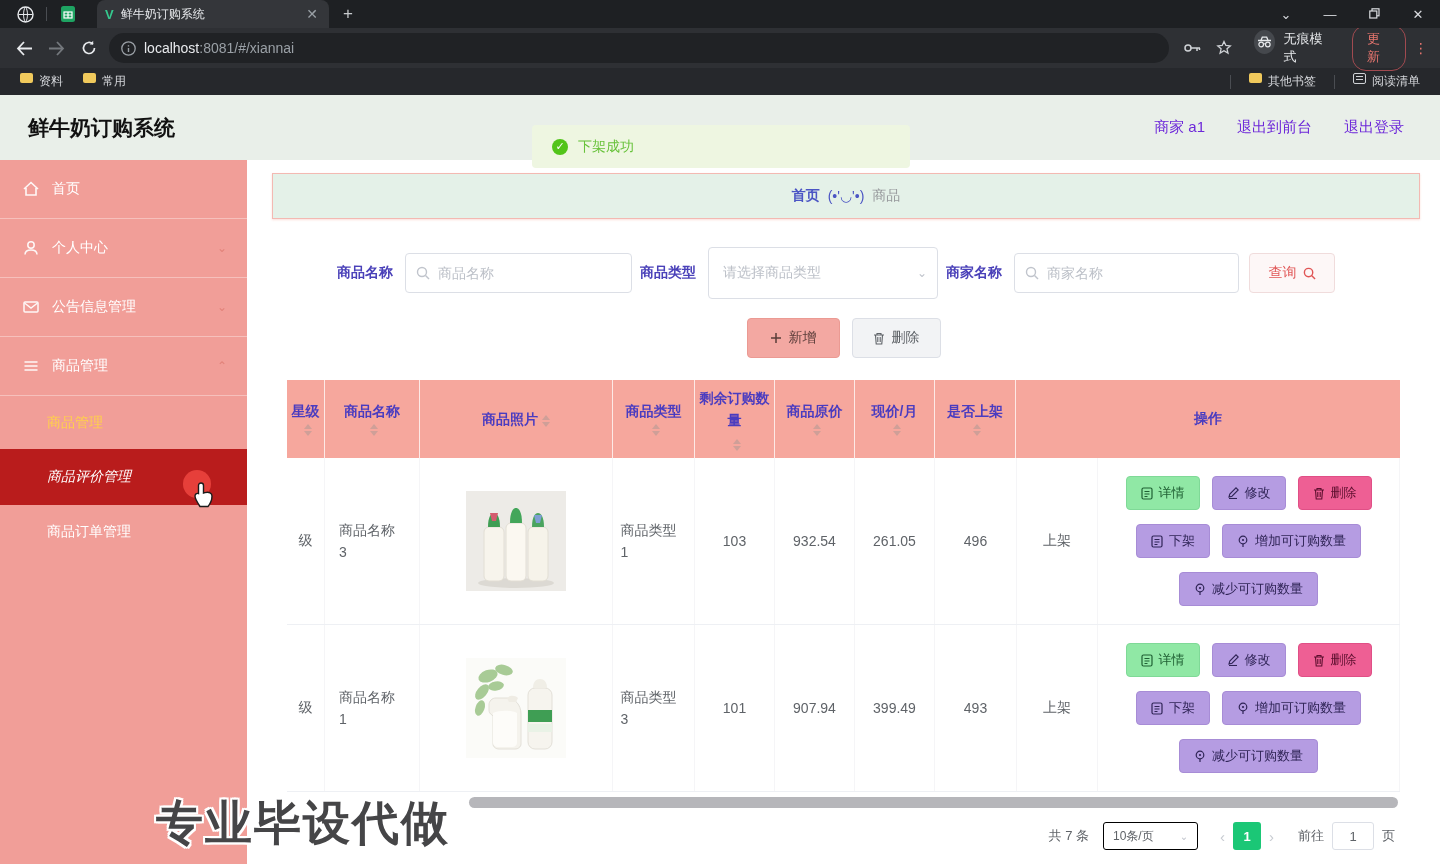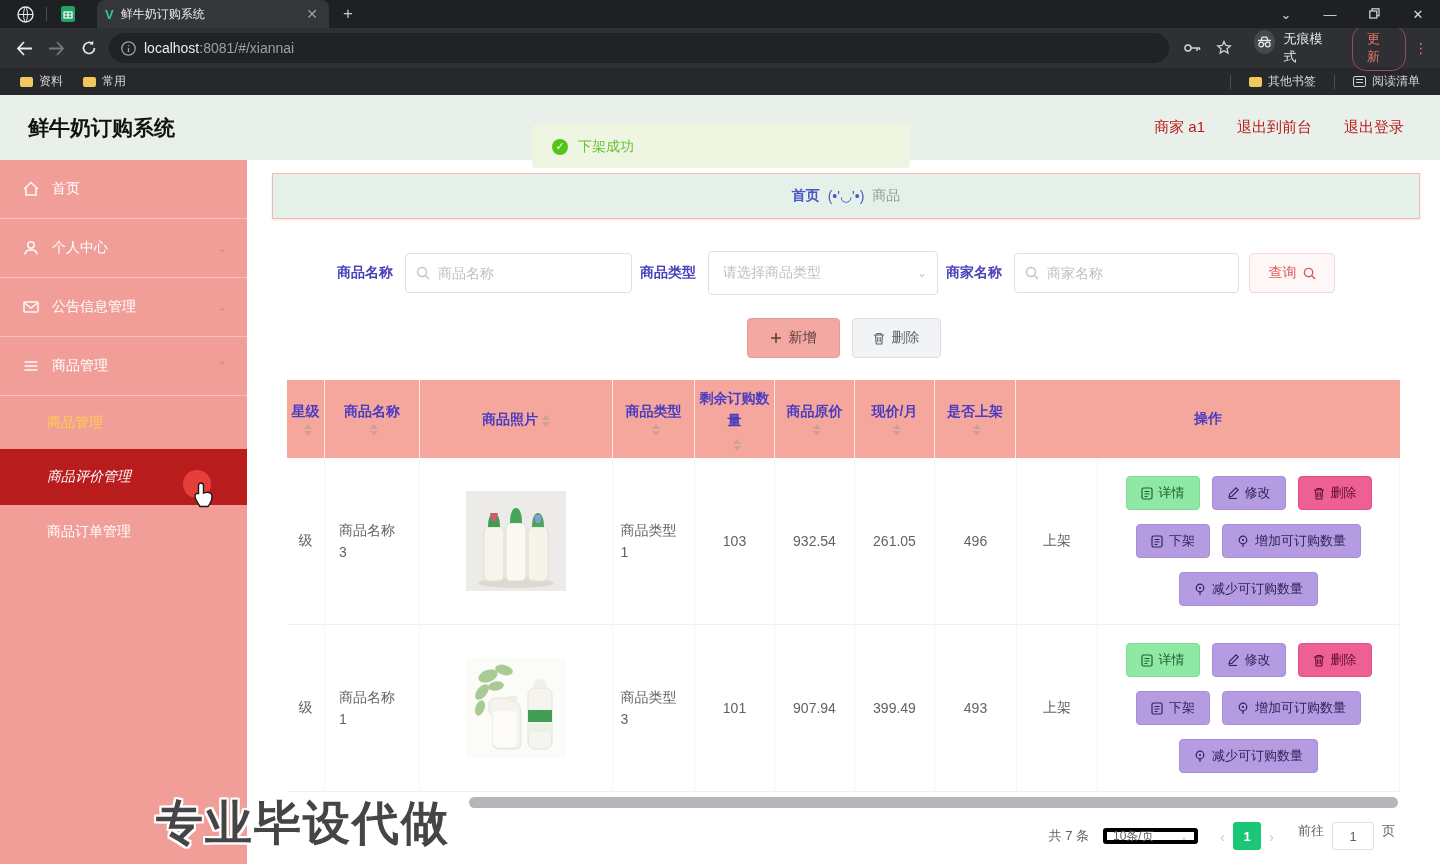--- a/index.html
+++ b/index.html
@@ -23,31 +23,31 @@
   .urlbar .host { color:#e8eaed; margin-left:8px; }
   .urlbar .rest { color:#9aa0a6; }
   .right-icos { display:flex; align-items:center; margin-left:12px; }
   .incog { display:flex; align-items:flex-start; margin:0 10px; }
   .incog-circle { width:24px; height:24px; border-radius:50%; background:#45484d; display:flex; align-items:center; justify-content:center; margin-right:8px; }
   .incog-label { color:#e8eaed; font-size:13px; }
   .update-pill { border:1px solid #a14a50; border-radius:14px; color:#e9766f; font-size:13px; padding:4px 14px; margin-left:12px; }
   .kebab { color:#e9766f; font-size:14px; letter-spacing:0; margin-left:8px; width:16px; text-align:center; }
 
   .bookbar { height:27px; background:#26282c; display:flex; align-items:center; padding:0 10px; color:#d5d7db; font-size:12px; }
-  .bm { display:flex; align-items:center; margin:0 10px; }
+  .bm { display:flex; margin:0 10px; }
   .folder { width:13px; height:10px; background:#f0c95c; border-radius:2px; margin-right:6px; display:inline-block; }
   .bookbar .spacer { flex:1; }
   .bm-sep { width:1px; height:14px; background:#4a4d52; margin:0 8px; }
   .rl-ico { width:13px; height:11px; border:1px solid #cfd2d6; border-radius:2px; margin-right:6px; position:relative; }
   .rl-ico:before { content:""; position:absolute; left:2px; top:2px; right:2px; height:1px; background:#cfd2d6; box-shadow:0 3px 0 #cfd2d6; }
 
   
   .app-header { height:65px; background:#e9efe9; display:flex; align-items:center; padding:0 36px 0 28px; }
   .app-title { font-size:21px; font-weight:bold; color:#111; flex:1; }
-  .hlink { font-size:15px; color:#b91c1c; margin-left:32px; }
+  .hlink { font-size:15px; color:#6d28d9; margin-left:32px; }
 
   
   .toast { position:absolute; left:532px; top:125px; width:378px; height:43px; background:#eef6e1; border-radius:4px; display:flex; align-items:center; padding-left:20px; z-index:80; }
   .toast-check { width:16px; height:16px; border-radius:50%; background:#52c41a; color:#fff; font-size:11px; display:flex; align-items:center; justify-content:center; margin-right:10px; }
   .toast-text { color:#67c23a; font-size:14px; }
 
   
   .layout { position:absolute; top:160px; left:0; right:0; bottom:0; display:flex; }
   .sidebar { width:247px; background:#f19e98; flex-shrink:0; color:#fff; }
   .s-item { height:59px; display:flex; align-items:center; padding:0 22px; font-size:14px; border-bottom:1px solid rgba(255,255,255,.35); position:relative; }
@@ -63,21 +63,21 @@
   .bc-home { color:#4b55c4; font-weight:bold; }
   .bc-emo { color:#4b55c4; margin:0 8px; }
   .bc-cur { color:#97999c; }
 
   .search-row { margin:34px 0 0 90px; display:flex; align-items:center; height:40px; }
   .s-label { color:#4a41b9; font-size:14px; font-weight:bold; margin-right:12px; white-space:nowrap; }
   .inp { position:relative; height:40px; background:#fff; border:1px solid #dcdfe6; border-radius:4px; display:flex; align-items:center; }
   .inp input { border:0; outline:0; background:transparent; width:100%; height:100%; padding-left:32px; font-size:14px; color:#606266; font-family:"Liberation Sans",sans-serif; }
   .inp input::placeholder { color:#bcc0c8; }
   .inp .mag { position:absolute; left:10px; top:12px; }
-  .sel { height:44px; border:1px solid #dcdfe6; border-radius:4px; display:flex; align-items:center; padding:0 28px 0 14px; color:#bcc0c8; font-size:14px; position:relative; background:#fff; }
+  .sel { height:52px; border:1px solid #dcdfe6; border-radius:4px; display:flex; align-items:center; padding:0 28px 0 14px; color:#bcc0c8; font-size:14px; position:relative; background:#fff; }
   .sel .chv { position:absolute; right:10px; color:#c0c4cc; font-size:12px; }
   .w227 { width:227px; margin-right:8px; }
   .w230 { width:230px; margin-right:8px; }
   .w225 { width:225px; margin-right:10px; }
   .btn-query { height:40px; width:86px; border:1px solid #f0dcdc; background:#fdf7f7; border-radius:4px; color:#e05555; font-size:14px; display:flex; align-items:center; justify-content:center; gap:6px; }
 
   .action-row { margin-top:25px; display:flex; justify-content:center; gap:12px; }
   .btn-add { height:40px; padding:0 22px; background:#f3a8a2; border:1px solid #eb9a93; border-radius:4px; color:#5a3c39; font-size:14px; display:flex; align-items:center; gap:7px; }
   .btn-del-top { height:40px; padding:0 20px; background:#f2f3f5; border:1px solid #dcdfe6; border-radius:4px; color:#5f6368; font-size:14px; display:flex; align-items:center; gap:7px; }
 
@@ -101,25 +101,25 @@
   .opline { display:flex; gap:12px; justify-content:center; }
   .ob { height:34px; border-radius:4px; font-size:13px; display:inline-flex; align-items:center; gap:6px; padding:0 14px; }
   .ob.green { background:#90e8a5; border:1px solid #7fd997; color:#1f5f33; }
   .ob.purple { background:#b59ce2; border:1px solid #a78cd6; color:#2f2456; }
   .ob.pink { background:#ee5f94; border:1px solid #e04f86; color:#5c0f2e; }
 
   
   .hscroll { position:absolute; left:222px; right:42px; top:637px; height:11px; border-radius:6px; background:#b6b6ba; z-index:30; }
   .pager { position:absolute; right:45px; top:662px; display:flex; align-items:center; font-size:13px; color:#5f6368; z-index:31; }
   .pg-total { margin-right:14px; }
-  .pg-size { width:95px; height:16px; border:4px solid #000000; border-radius:3px; display:flex; align-items:center; justify-content:center; gap:26px; font-size:12px; color:#5f6368; margin-right:14px; background:#fff; }
+  .pg-size { width:95px; height:28px; border:1px solid #000000; border-radius:3px; display:flex; align-items:center; justify-content:center; gap:26px; font-size:12px; color:#5f6368; margin-right:14px; background:#fff; }
   .pg-size .chv { color:#c0c4cc; font-size:10px; }
   .pg-arrow { color:#c7cbd1; font-size:15px; margin:0 8px; }
   .pg-page { width:28px; height:28px; background:#1bc776; color:#fff; border-radius:3px; display:flex; align-items:center; justify-content:center; font-size:13px; font-weight:bold; }
-  .pg-goto { margin-left:16px; display:flex; align-items:flex-start; gap:8px; }
+  .pg-goto { margin-left:16px; display:flex; align-items:center; gap:8px; }
   .pg-goto input { width:42px; height:28px; border:1px solid #dcdfe6; border-radius:3px; text-align:center; font-size:13px; color:#5f6368; outline:none; font-family:"Liberation Sans",sans-serif; }
 
   .watermark { position:absolute; left:156px; top:792px; font-size:47px; font-weight:bold; color:#454547; letter-spacing:2px; z-index:60;
     text-shadow:-2px -2px 0 #fff, 2px -2px 0 #fff, -2px 2px 0 #fff, 2px 2px 0 #fff, 0 2px 0 #fff, 0 -2px 0 #fff, 2px 0 0 #fff, -2px 0 0 #fff; }
 
   .cursor-ind { position:absolute; left:183px; top:470px; z-index:90; }
   .cursor-dot { width:28px; height:28px; border-radius:50%; background:#e8413c; opacity:.95; }
   .cursor-hand { position:absolute; left:10px; top:12px; }
 </style>
 </head>

